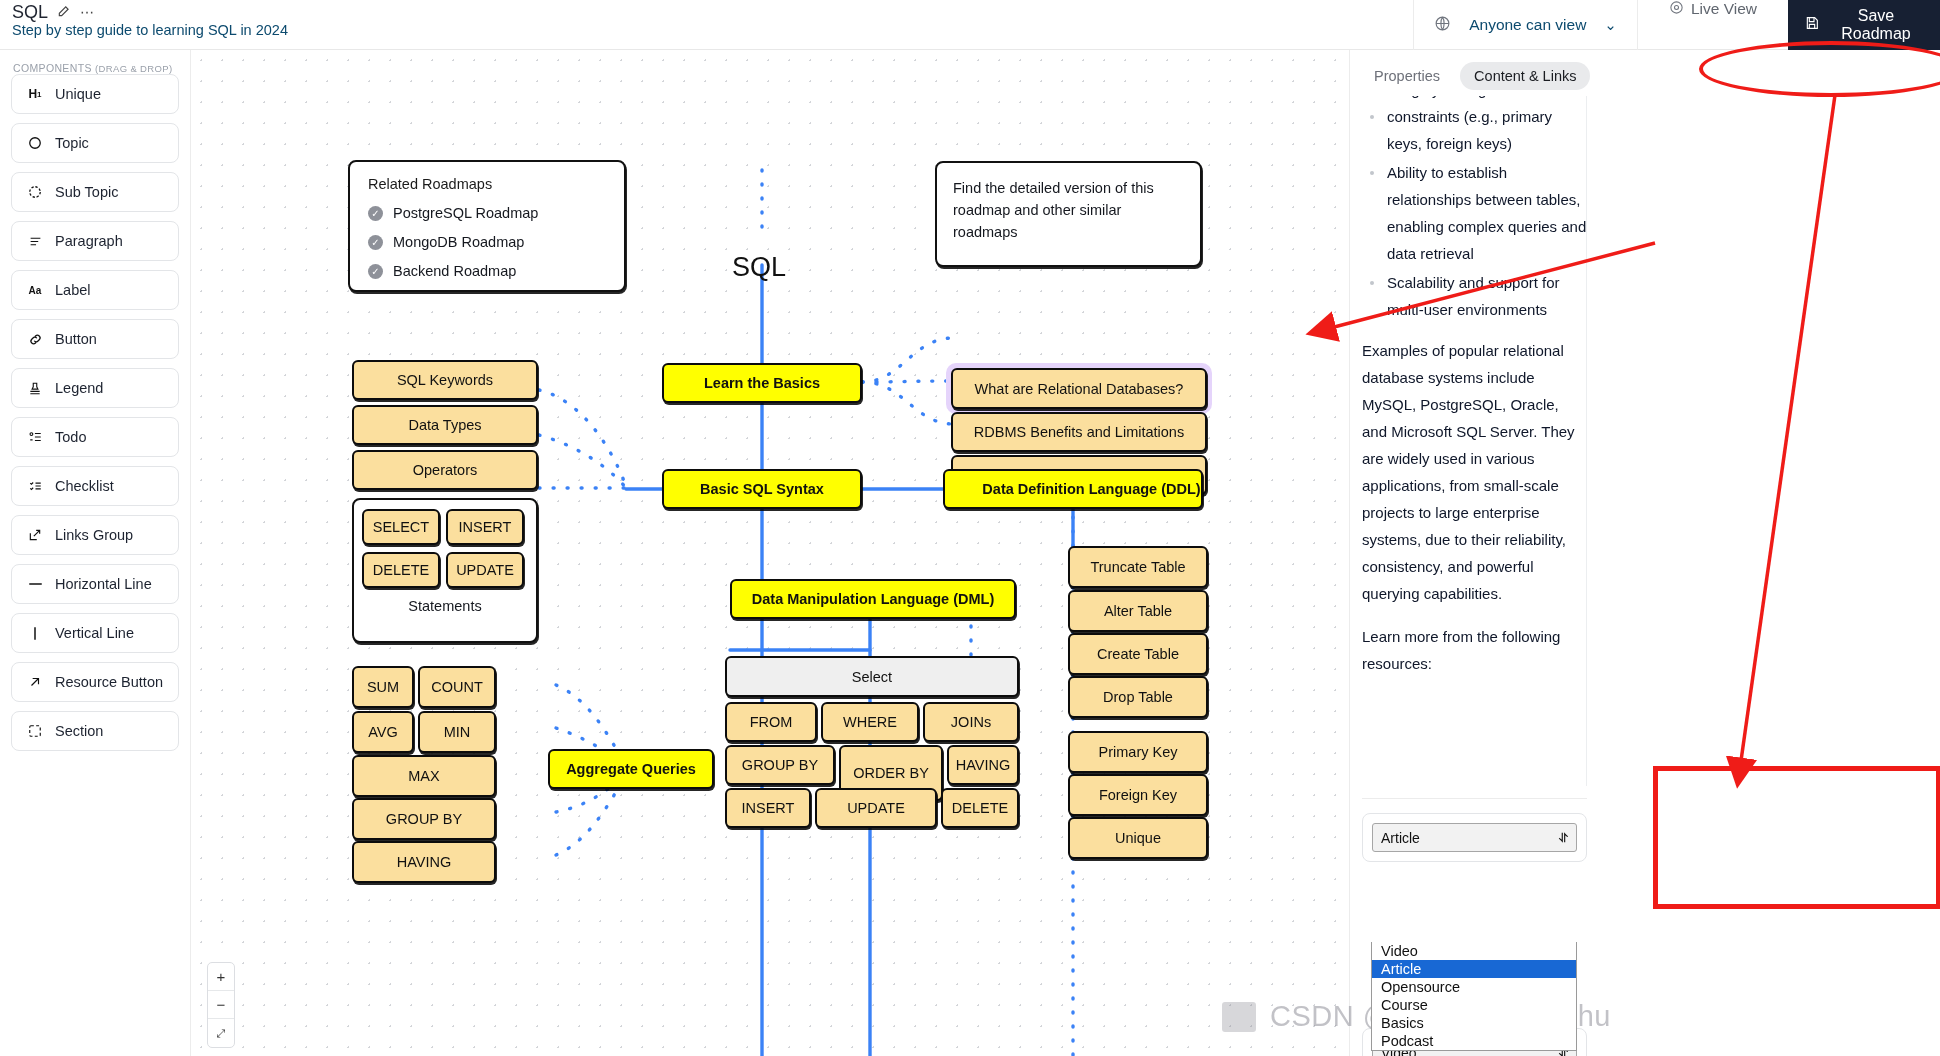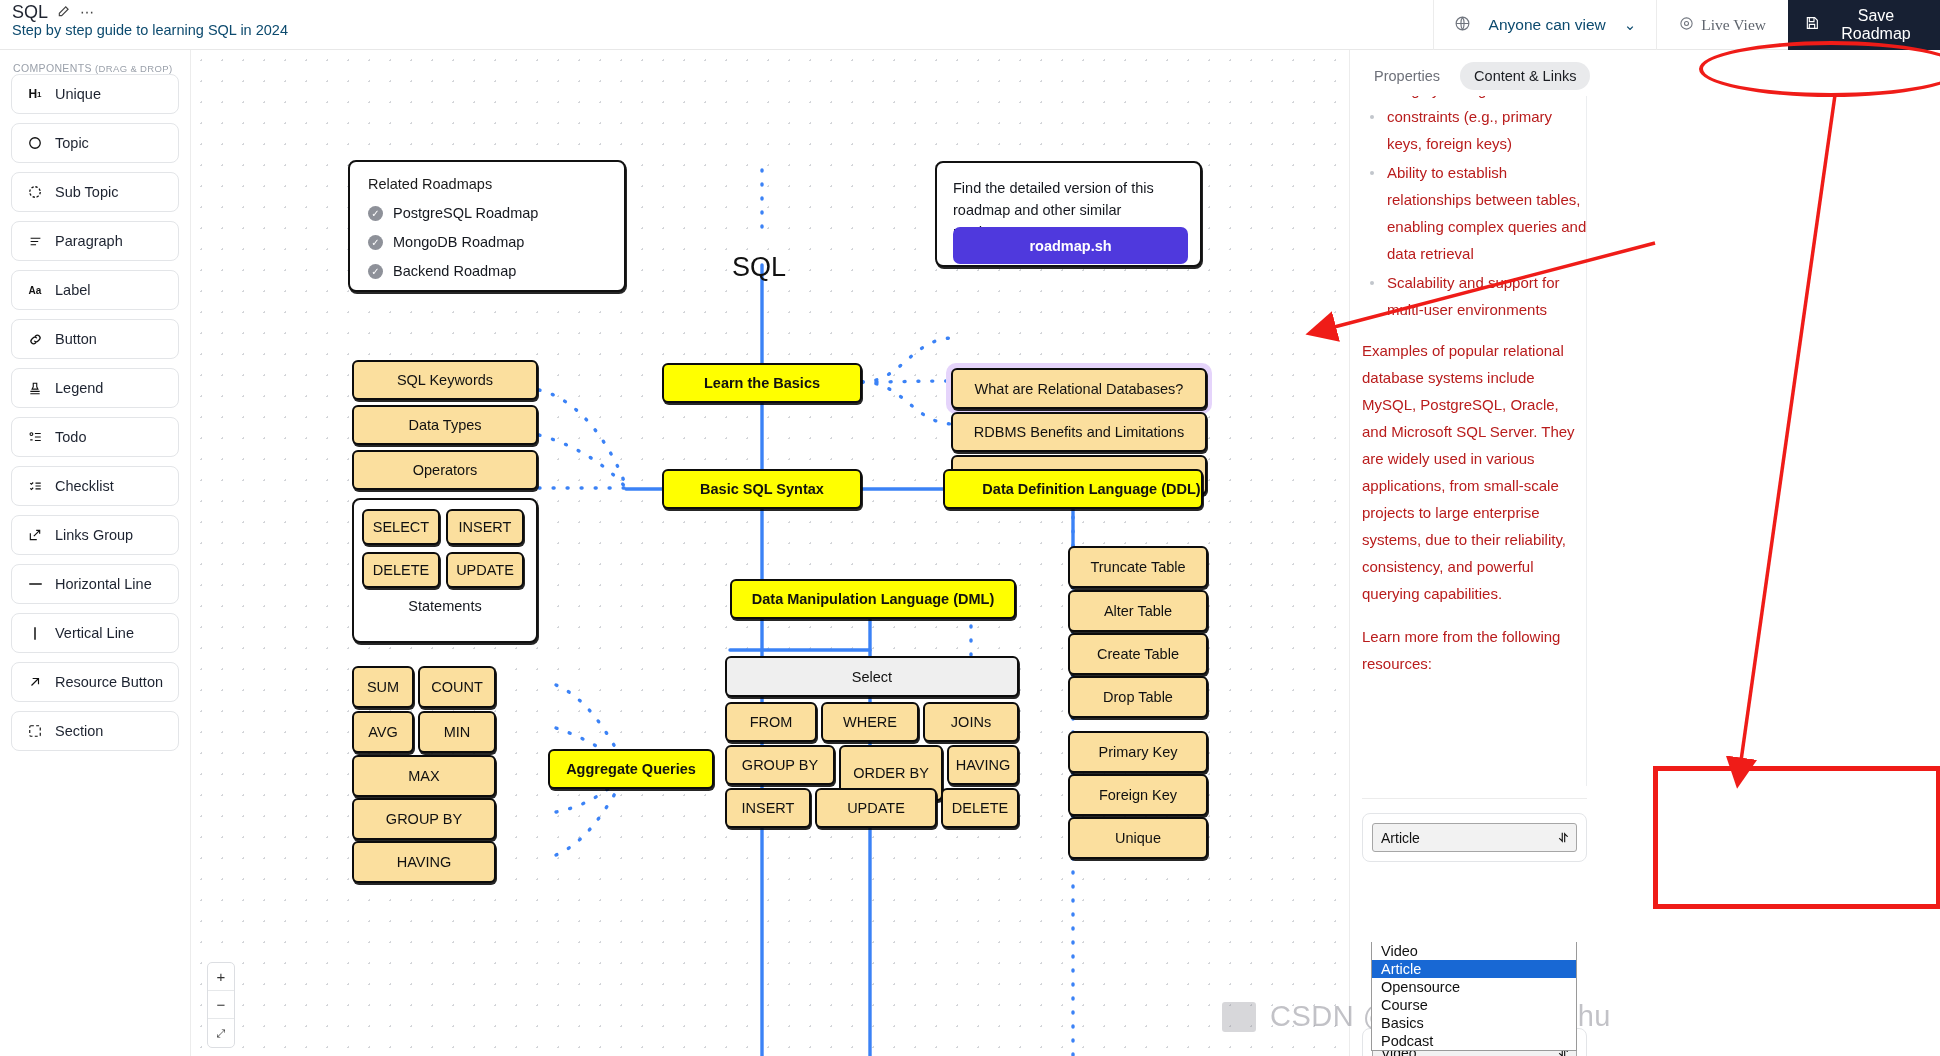--- a/index.html
+++ b/index.html
@@ -26,23 +26,23 @@
   .tb-right {
     position: absolute; right: 0; top: 0; height: 50px;
     display: flex; align-items: stretch;
   }
   .tb-share {
     display: flex; align-items: center; gap: 18px;
     padding: 0 20px; color: #0c4a6e; font-size: 15.5px;
     border-left: 1px solid #ececec; cursor: pointer;
   }
   .tb-live {
-    display: flex; align-items: center; gap: 7px;
-    padding: 0 22px; color: #60666f; font-size: 15.5px;
-    border-left: 1px solid #ececec; cursor: pointer; font-family: Liberation Serif, serif;
+    display: flex; align-items: flex-start; gap: 7px;
+    padding: 0 31px; color: #60666f; font-size: 15.5px;
+    border-left: 1px solid #ececec; cursor: pointer;
   }
   .tb-save {
     display: flex; align-items: center; justify-content: center; gap: 8px;
     padding: 0 16px; width: 152px;
     background: #172033; color: #fff; font-size: 16px;
     cursor: pointer; text-align: center; line-height: 1.15;
   }
 
   
   .sidebar {
@@ -116,21 +116,21 @@
     position:absolute; right:0; top:50px; width:591px; height:1006px;
     background:#fff; border-left:1px solid #ececec;
   }
   .rp-tabs { display:flex; align-items:center; gap:6px; padding:12px 0 6px 10px; }
   .rp-tab { font-size:14.5px; color:#6d7079; padding:6px 14px; border-radius:16px; cursor:pointer;}
   .rp-tab.active { background:#e9eaec; color:#1b1d22; }
   .rp-body {
     position:absolute; left:12px; top:46px; width:225px; height:690px;
     overflow:hidden; padding-right:9px;
     border-right:1px solid #eceef0;
-    color:#b91c1c; font-size:15px; line-height:27px;
+    color:#0f172a; font-size:15px; line-height:27px;
   }
   .rp-body ul { list-style:none; margin:0 0 14px 0; }
   .rp-body li { position:relative; padding-left:25px; margin-bottom:2px;}
   .rp-body li:before{content:"";position:absolute;left:8px;top:12px;width:4px;height:4px;
     border-radius:50%;background:#c2c6cc;}
   .rp-body p { margin-bottom:16px; }
   .rp-clip { position:absolute; left:0; top:0; width:225px; }
 
   .sel-area { position:absolute; left:12px; top:748px; width:225px; }
   .sel-divider { border-top:1px solid #ececec; margin-bottom:14px; }
@@ -384,21 +384,20 @@
         <span class="check">✓</span>
         <span>Backend Roadmap</span>
       </div>
     </div>
 
     <div class="grpbox" style="left:744px; top:111px; width:267px; height:106px; padding:14px 16px;">
       <div style="font-size:14.5px;color:#15181f;line-height:22px;">
         <div>Find the detailed version of this</div>
         <div>roadmap and other similar roadmaps</div>
       </div>
-      <div class="rm-btn" style="left:16px;top:64px;width:235px;height:37px;">roadmap.sh</div>
     </div>
 
     <div class="node yellow" style="left:471px; top:313px; width:200px; height:40px;">Learn the Basics</div>
 
     <div class="selected-wrap" style="left:755px; top:313px; width:266px; height:51px;">
       <div class="node tan" style="left:0;top:0;width:256px;height:41px;position:relative;">What are Relational Databases?</div>
     </div>
     <div class="node tan" style="left:760px; top:362px; width:256px; height:40px;">RDBMS Benefits and Limitations</div>
     <div class="node tan" style="left:760px; top:405px; width:256px; height:40px;">SQL vs NoSQL Databases</div>
 

